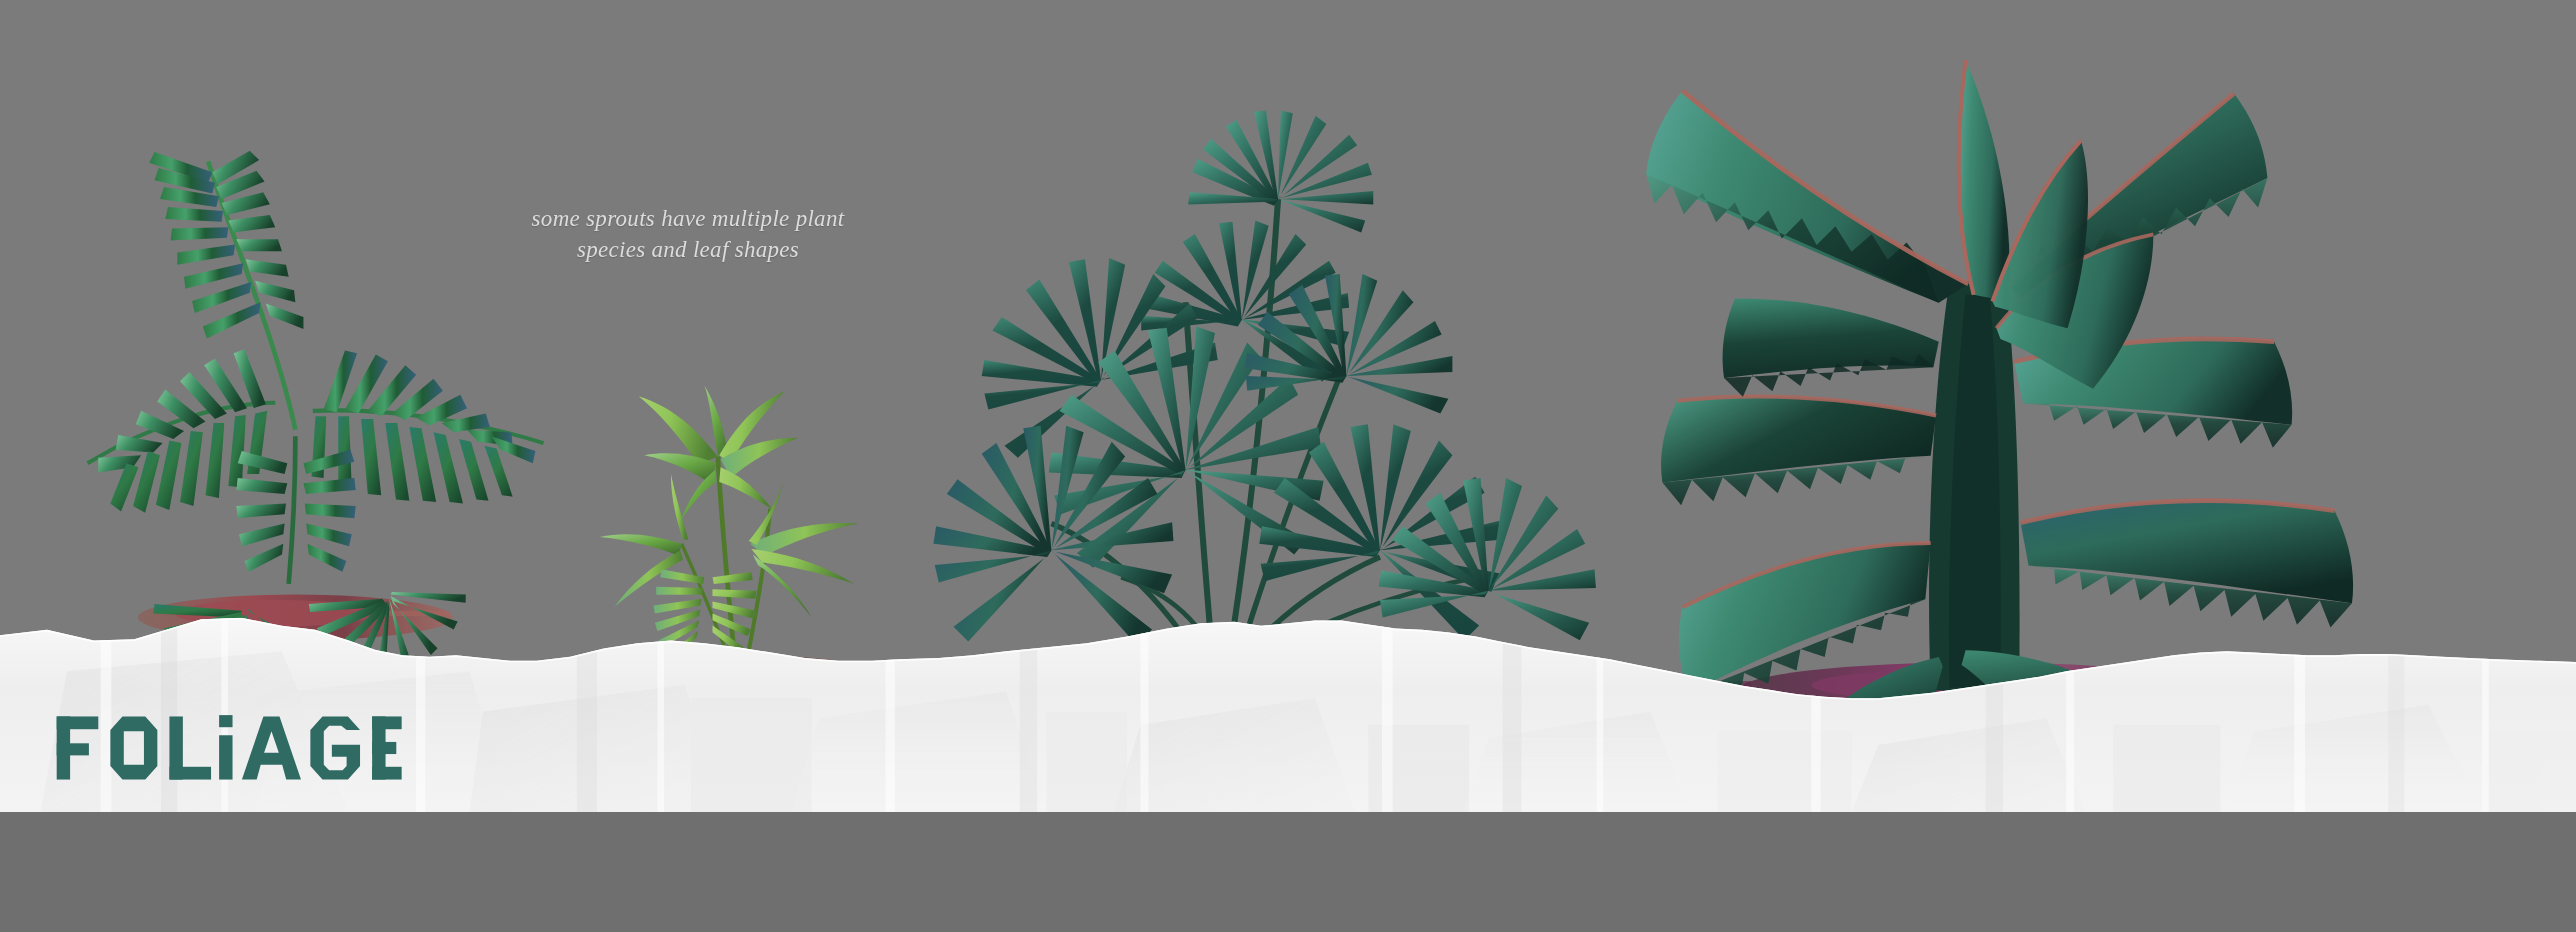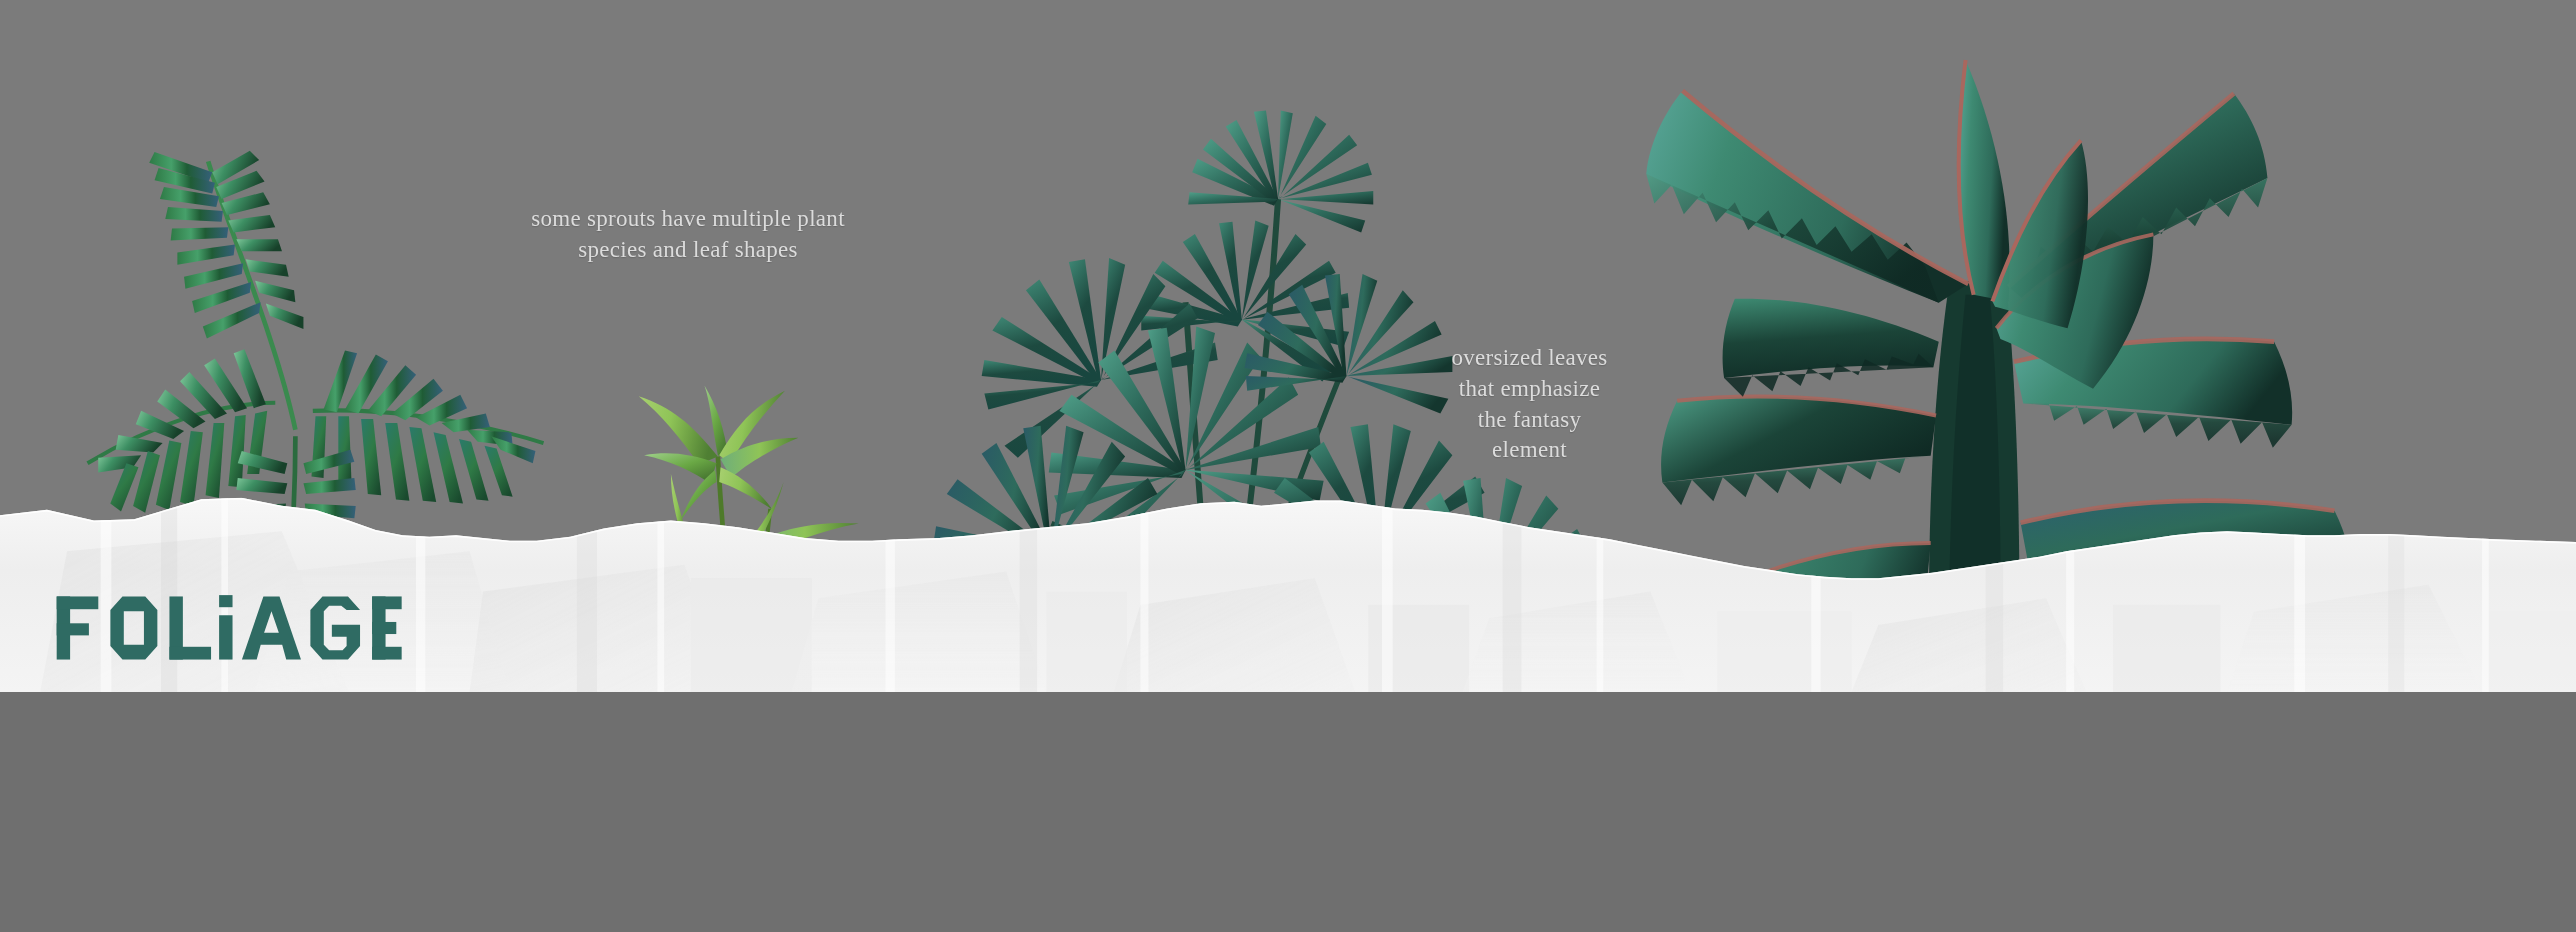--- a/index.html
+++ b/index.html
@@ -1,24 +1,25 @@
 <!DOCTYPE html>
 <html style="font-size:10.7px"><head>
 <meta charset="utf-8">
 <title>Foliage Concept Sheet</title>
 <style>
   html,body{margin:0;padding:0;background:#6f6f6f;}
   *{box-sizing:border-box;}
 
   #sheet{
     position:relative;
-    width:2576px;height:692px;
+    width:2576px;height:812px;
     overflow:hidden;
     background:#7b7b7b;
     font-family:"Liberation Serif", serif;
+    font-style:italic;
   }
 
   
   #concept-band{
     position:absolute;left:0;top:0;width:2576px;height:839px;
     background:#7b7b7b;
   }
 
   
   .caption{
@@ -607,24 +608,20 @@
           <path d="M560 960 C 480 978 410 1020 348 1086
                    C 406 1104 470 1108 528 1096
                    C 548 1044 560 996 566 974 Z" fill="url(#bl2)"></path>
         </g>
       </svg>
     </div>
 
     <div class="caption" id="caption-sprouts">some sprouts have multiple plant
 species and leaf shapes</div>
 
-    <div class="caption" id="caption-oversized">oversized leaves
-that emphasize
-the fantasy
-element</div>
 
 
   </div>
 
   <div id="paper">
     <svg viewBox="0 0 3840 330" preserveAspectRatio="none" aria-hidden="true">
       <defs>
         <linearGradient id="paperfill" x1="0" y1="0" x2="0" y2="1">
           <stop offset="0" stop-color="#fbfbfb"></stop>
           <stop offset=".45" stop-color="#eeeeee"></stop>

